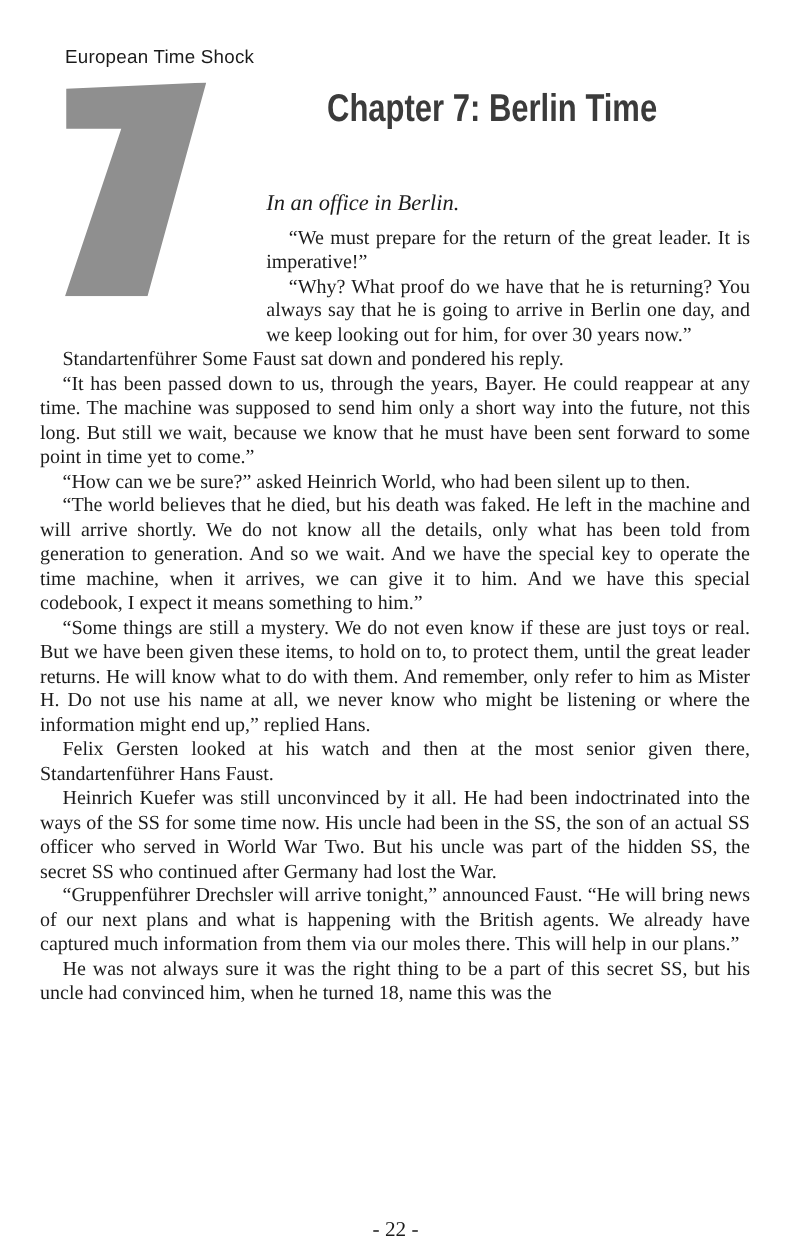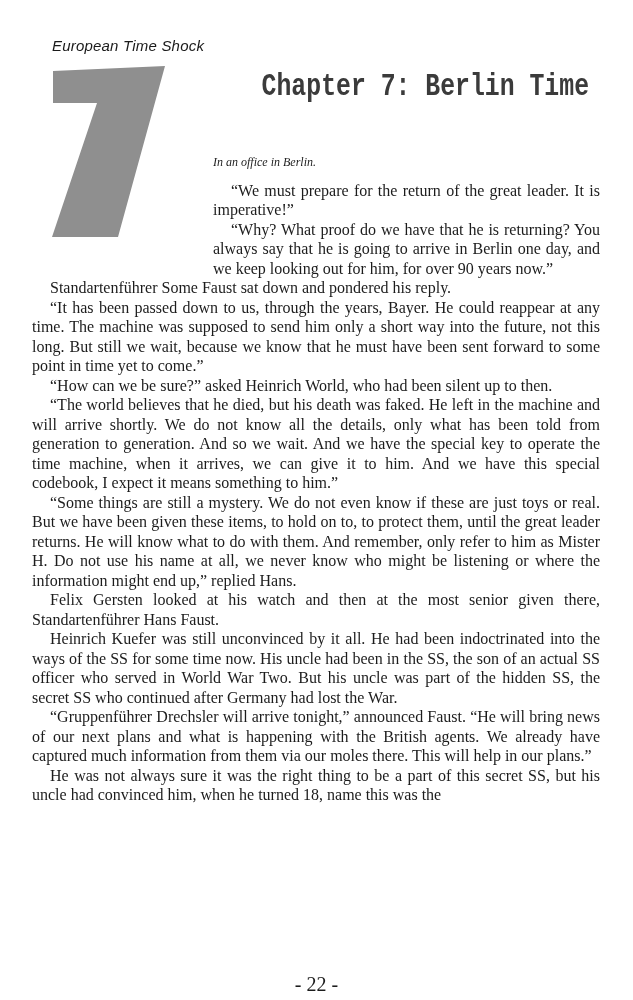--- a/index.html
+++ b/index.html
@@ -19,73 +19,72 @@
   .content {
     position: absolute;
     left: 32px;
     right: 33px;
     top: 0;
   }
   .running-head {
     margin: 37px 0 0 20px;
     height: 18px;
     font-family: "Liberation Sans", sans-serif;
-    font-style: italic;
     font-size: 15px;
     line-height: 18px;
     color: #1a1a1a;
     letter-spacing: 0.2px;
   }
   .numeral-box {
     float: left;
     width: 181px;
     height: 215px;
   }
   .numeral-box svg {
     display: block;
     margin: 11px 0 0 20px;
   }
   h1.chapter-title {
     margin: 14px 0 0 0;
     font-size: 31px;
     line-height: 36px;
-    font-family: Liberation Mono, monospace;
+    font-family: Liberation Sans, sans-serif;
     font-weight: bold;
     color: #3b3b3b;
     text-indent: 27px;
     white-space: nowrap;
   }
   h1.chapter-title .squeeze {
     display: inline-block;
     transform: scaleX(0.8);
     transform-origin: 0 50%;
     letter-spacing: 0px;
   }
   .scene-setting {
     margin: 48px 0 8px 0;
     font-style: italic;
-    font-size: 12px;
+    font-size: 18px;
     line-height: 19.5px;
   }
   p.body-para {
     margin: 0;
     font-size: 16px;
     line-height: 19.5px;
     text-align: justify;
     text-indent: 18px;
     hyphens: auto;
     -webkit-hyphens: auto;
   }
   .page-number {
     position: absolute;
     left: 0;
     right: 0;
     bottom: 7px;
     text-align: center;
-    font-size: 20px;
+    font-size: 17px;
     line-height: 18px;
     color: #1c1c1c;
   }
 </style>
 </head>
 <body>
 
 <div class="page">
   <div class="content">
 
@@ -95,21 +94,21 @@
       <svg width="113" height="171" viewBox="0 0 113 171" role="img" aria-label="7">
         <polygon points="1,5 113,0 66,171 0,171 45,37 1,37" fill="#8f8f8f"></polygon>
       </svg>
     </div>
 
     <h1 class="chapter-title"><span class="squeeze">Chapter 7: Berlin Time</span></h1>
 
     <p class="scene-setting">In an office in Berlin.</p>
 
     <p class="body-para">“We must prepare for the return of the great leader. It is imperative!”</p>
-    <p class="body-para">“Why? What proof do we have that he is returning? You always say that he is going to arrive in Berlin one day, and we keep looking out for him, for over 90 years now.”</p>
+    <p class="body-para">“Why? What proof do we have that he is returning? You always say that he is going to arrive in Berlin one day, and we keep looking out for him, for over 30 years now.”</p>
     <p class="body-para">Standartenführer Some Faust sat down and pondered his reply.</p>
     <p class="body-para">“It has been passed down to us, through the years, Bayer. He could reappear at any time. The machine was supposed to send him only a short way into the future, not this long. But still we wait, because we know that he must have been sent forward to some point in time yet to come.”</p>
     <p class="body-para">“How can we be sure?” asked Heinrich World, who had been silent up to then.</p>
     <p class="body-para">“The world believes that he died, but his death was faked. He left in the machine and will arrive shortly. We do not know all the details, only what has been told from generation to generation. And so we wait. And we have the special key to operate the time machine, when it arrives, we can give it to him. And we have this special codebook, I expect it means something to him.”</p>
     <p class="body-para">“Some things are still a mystery. We do not even know if these are just toys or real. But we have been given these items, to hold on to, to protect them, until the great leader returns. He will know what to do with them. And remember, only refer to him as Mister H. Do not use his name at all, we never know who might be listening or where the information might end up,” replied Hans.</p>
     <p class="body-para">Felix Gersten looked at his watch and then at the most senior given there, Standartenführer Hans Faust.</p>
     <p class="body-para">Heinrich Kuefer was still unconvinced by it all. He had been indoctrinated into the ways of the SS for some time now. His uncle had been in the SS, the son of an actual SS officer who served in World War Two. But his uncle was part of the hidden SS, the secret SS who continued after Germany had lost the War.</p>
     <p class="body-para">“Gruppenführer Drechsler will arrive tonight,” announced Faust. “He will bring news of our next plans and what is happening with the British agents. We already have captured much information from them via our moles there. This will help in our plans.”</p>
     <p class="body-para">He was not always sure it was the right thing to be a part of this secret SS, but his uncle had convinced him, when he turned 18, name this was the</p>
 

